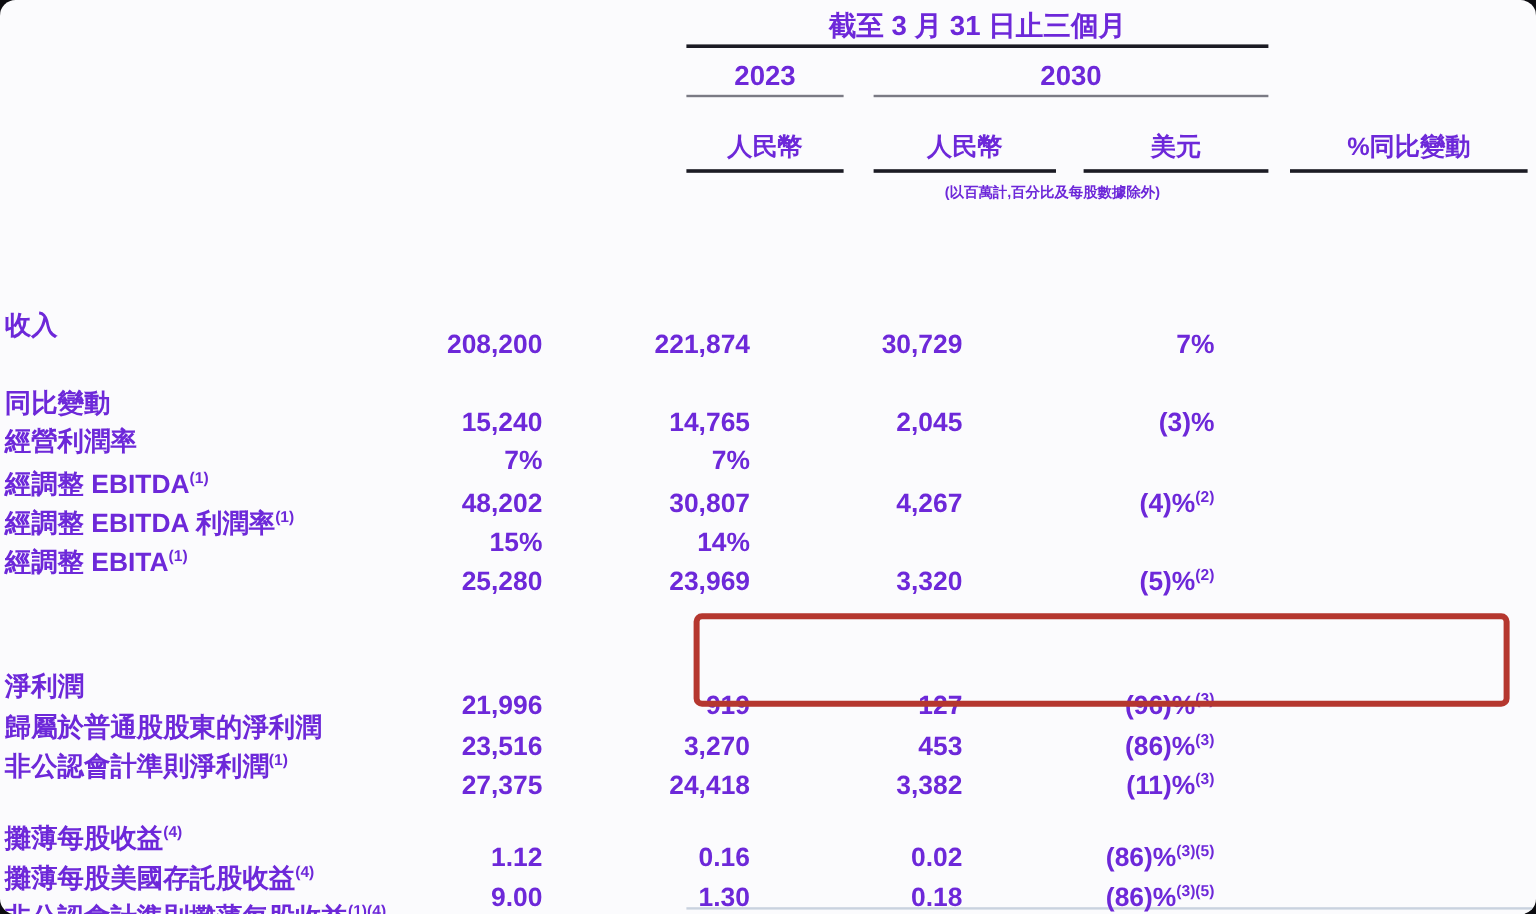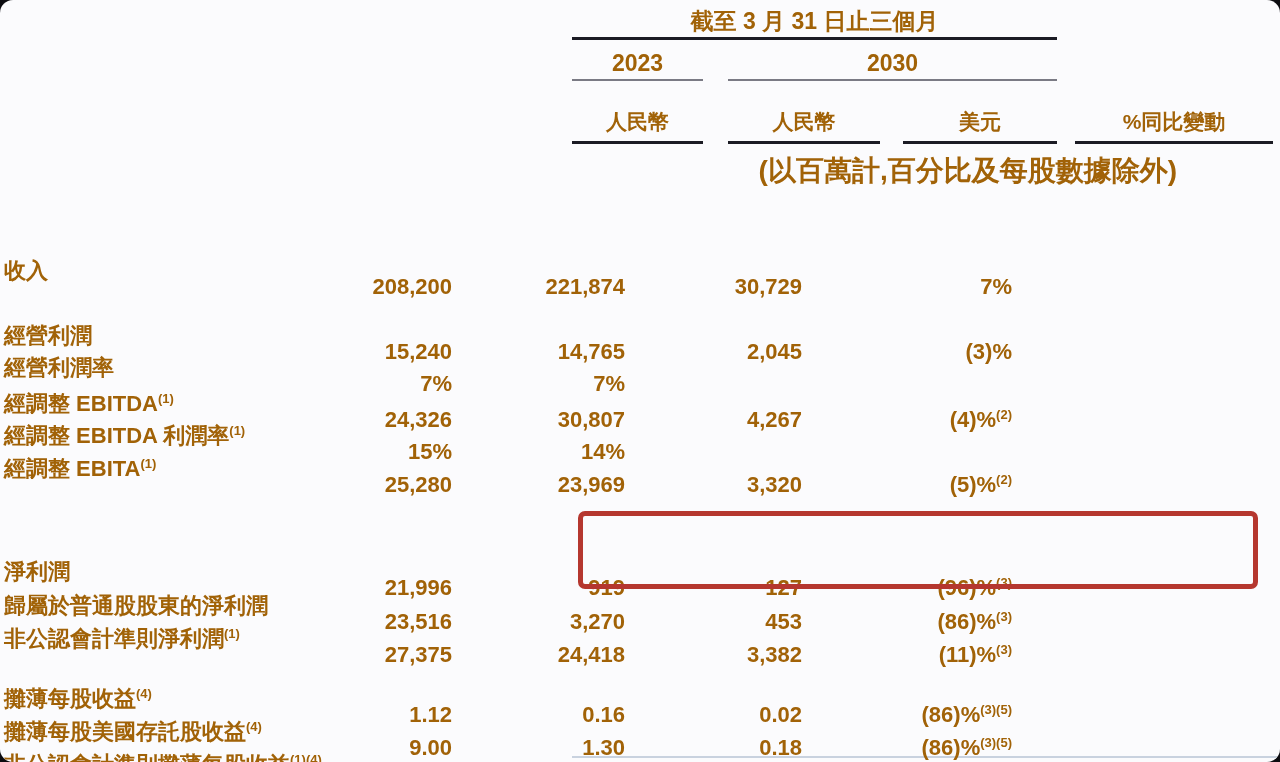--- a/index.html
+++ b/index.html
@@ -1,21 +1,21 @@
 <!DOCTYPE html>
 <html><head>
 <meta charset="utf-8">
 <style>
   html,body{margin:0;padding:0;}
   body{background:#0c0c10;}
   .page{
     position:relative;width:1280px;height:762px;overflow:hidden;
     background:#fbfbfd;border-radius:13px;
     font-family:"Liberation Sans","DejaVu Sans",sans-serif;
-    color:#a16207;
+    color:#6d28d9;
   }
   .hdr{position:absolute;font-weight:700;text-align:center;white-space:nowrap;}
   .rule{position:absolute;background:#1b1b24;}
   .rule-gray{position:absolute;background:#7a7a84;}
   .rule-faint{position:absolute;background:#c9d2df;}
   .row{position:absolute;left:0;width:1029px;height:24px;line-height:24px;
        font-size:22px;font-weight:700;white-space:nowrap;z-index:2;}
   .lbl{position:absolute;left:4px;}
   .cell{position:absolute;text-align:right;margin-top:16px;}
   .c1{right:577px}.c2{right:404px}.c3{right:227px}.c4{right:17px}
@@ -40,53 +40,53 @@
   <div class="hdr" style="left:572px;top:108px;width:131px;font-size:21px;">人民幣</div>
   <div class="hdr" style="left:728px;top:108px;width:152px;font-size:21px;">人民幣</div>
   <div class="hdr" style="left:903px;top:108px;width:154px;font-size:21px;">美元</div>
   <div class="hdr" style="left:1075px;top:108px;width:198px;font-size:21px;">%同比變動</div>
 
   <div class="rule" style="left:572px;top:141px;width:131px;height:3px;"></div>
   <div class="rule" style="left:728px;top:141px;width:152px;height:3px;"></div>
   <div class="rule" style="left:903px;top:141px;width:154px;height:3px;"></div>
   <div class="rule" style="left:1075px;top:141px;width:198px;height:3px;"></div>
 
-  <div class="hdr" style="left:577px;top:152px;width:600px;font-size:28px;text-align:right;">(以百萬計,百分比及每股數據除外)</div>
+  <div class="hdr" style="left:577px;top:152px;width:600px;font-size:12px;">(以百萬計,百分比及每股數據除外)</div>
 
   <div class="hl-box"></div>
 
   <div class="rule-faint" style="left:572px;top:756px;width:705px;height:2px;"></div>
 
   <div class="row" style="top:259px">
     <span class="lbl"><span>收入</span><sup></sup></span>
     <span class="cell c1">208,200</span>
     <span class="cell c2">221,874</span>
     <span class="cell c3">30,729</span>
     <span class="cell c4"><span>7%</span><sup></sup></span>
   </div>
 
   <div class="row" style="top:324px">
-    <span class="lbl"><span>經營利潤</span><sup></sup></span>
+    <span class="lbl"><span>同比變動</span><sup></sup></span>
     <span class="cell c1">15,240</span>
     <span class="cell c2">14,765</span>
     <span class="cell c3">2,045</span>
     <span class="cell c4"><span>(3)%</span><sup></sup></span>
   </div>
 
   <div class="row" style="top:356px">
     <span class="lbl"><span>經營利潤率</span><sup></sup></span>
     <span class="cell c1">7%</span>
     <span class="cell c2">7%</span>
     <span class="cell c3"></span>
     <span class="cell c4"><span></span><sup></sup></span>
   </div>
 
   <div class="row" style="top:392px">
     <span class="lbl"><span>經調整 EBITDA</span><sup>(1)</sup></span>
-    <span class="cell c1">24,326</span>
+    <span class="cell c1">48,202</span>
     <span class="cell c2">30,807</span>
     <span class="cell c3">4,267</span>
     <span class="cell c4"><span>(4)%</span><sup>(2)</sup></span>
   </div>
 
   <div class="row" style="top:424px">
     <span class="lbl"><span>經調整 EBITDA 利潤率</span><sup>(1)</sup></span>
     <span class="cell c1">15%</span>
     <span class="cell c2">14%</span>
     <span class="cell c3"></span>

